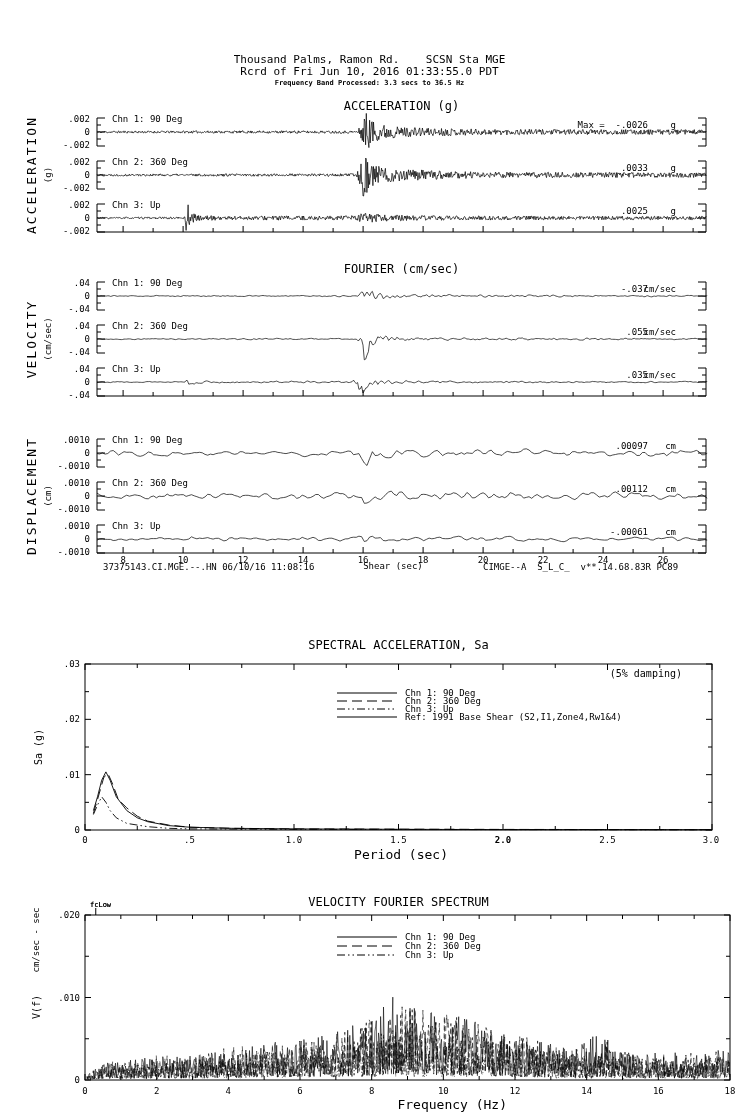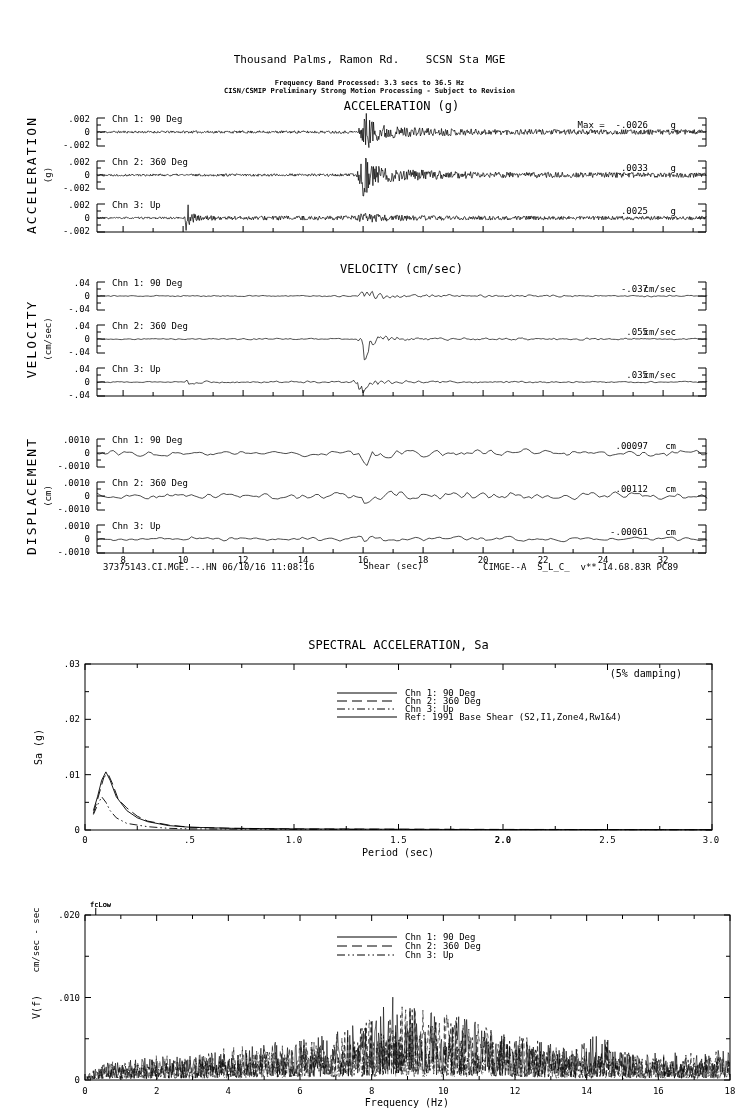--- a/index.html
+++ b/index.html
@@ -19,33 +19,33 @@
   .maxv{position:absolute;right:91px;font-size:9px;height:10px;line-height:10px;white-space:pre;}
   .maxu{position:absolute;right:63px;font-size:9px;height:10px;line-height:10px;white-space:pre;}
   .tick{position:absolute;width:30px;text-align:center;font-size:9px;height:10px;line-height:10px;}
   .ftr{position:absolute;font-size:9px;height:10px;line-height:10px;white-space:pre;}
   .leg{position:absolute;left:405px;font-size:9px;height:8px;line-height:8px;white-space:pre;}
   .fc{position:absolute;left:90px;top:901px;font-size:7px;line-height:8px;}
   .damp{position:absolute;right:57px;top:668px;font-size:10px;white-space:pre;}
   .psvg{position:absolute;left:0;}
   .ln{stroke:#000000;stroke-width:1;fill:none;}
   .wv{stroke:#000000;fill:none;}
-  .axlbl{position:absolute;text-align:center;font-size:10px;white-space:pre;}
+  .axlbl{position:absolute;text-align:right;font-size:13px;white-space:pre;}
 </style>
 </head>
 <body>
 
 <div id="page">
 
   <div class="hdr h11" style="top:54px">Thousand Palms, Ramon Rd.    SCSN Sta MGE</div>
+  <div class="hdr h11" style="top:66px">Rcrd of Fri Jun 10, 2016 01:33:55.0 PDT</div>
   <div class="hdr h7" style="top:79px">Frequency Band Processed: 3.3 secs to 36.5 Hz</div>
-  <div class="hdr h7" style="top:87px">CISN/CSMIP Preliminary Strong Motion Processing - Subject to Revision</div>
 
   <div class="ptitle" style="top:100px">ACCELERATION (g)</div>
-  <div class="ptitle" style="top:263px">VELOCITY (cm/sec)</div>
+  <div class="ptitle" style="top:263px">FOURIER (cm/sec)</div>
 
   <div class="vlabel vbig" style="left:31px;top:175px">ACCELERATION</div>
   <div class="vlabel vsm" style="left:48px;top:175px">(g)</div>
   <div class="vlabel vbig" style="left:31px;top:339px">VELOCITY</div>
   <div class="vlabel vsm" style="left:48px;top:339px">(cm/sec)</div>
   <div class="vlabel vbig" style="left:31px;top:496px">DISPLACEMENT</div>
   <div class="vlabel vsm" style="left:48px;top:496px">(cm)</div>
 
   <svg id="svg-acc" class="psvg" style="top:112px" width="739" height="136">
       <line x1="97" y1="120" x2="706" y2="120" class="ln"></line>
@@ -281,20 +281,21 @@
       <line x1="337" y1="46" x2="397" y2="46" class="ln" stroke-width="1" stroke-dasharray="10,5"></line>
       <line x1="337" y1="54" x2="397" y2="54" class="ln" stroke-width="1" stroke-dasharray="8,3,1.5,3,1.5,3"></line>
       <line x1="337" y1="62" x2="397" y2="62" class="ln" stroke-width="1.6"></line>
     </svg>
   <div class="leg" style="top:689px">Chn 1: 90 Deg</div>
   <div class="leg" style="top:697px">Chn 2: 360 Deg</div>
   <div class="leg" style="top:705px">Chn 3: Up</div>
   <div class="leg" style="top:713px">Ref: 1991 Base Shear (S2,I1,Zone4,Rw1&amp;4)</div>
   <div class="axlbl" style="left:348px;top:847px;width:100px">Period (sec)</div>
 
+  <div class="ptitle" style="top:896px;left:85px;width:627px">VELOCITY FOURIER SPECTRUM</div>
   <div class="fc">fcLow</div>
   <div class="fc">fcLow</div>
   <div class="vlabel vsm" style="left:36px;top:940px">cm/sec - sec</div>
   <div class="vlabel v10" style="left:36px;top:1007px">V(f)</div>
   <svg id="svg-fft" class="psvg" style="top:895px" width="739" height="220">
       <rect x="85" y="20" width="645" height="165" class="ln"></rect>
       <line x1="85" y1="185" x2="85" y2="179" class="ln"></line>
       <line x1="85" y1="20" x2="85" y2="26" class="ln"></line>
       <line x1="120.83333333333333" y1="185" x2="120.83333333333333" y2="181" class="ln"></line>
       <line x1="120.83333333333333" y1="20" x2="120.83333333333333" y2="24" class="ln"></line>
@@ -411,21 +412,21 @@
     <span class="maxu" style="top: 527px;">cm</span>
     <span class="tick" style="left: 108.1px; top: 555px;">8</span>
     <span class="tick" style="left: 168.1px; top: 555px;">10</span>
     <span class="tick" style="left: 228.1px; top: 555px;">12</span>
     <span class="tick" style="left: 288.1px; top: 555px;">14</span>
     <span class="tick" style="left: 348.1px; top: 555px;">16</span>
     <span class="tick" style="left: 408.1px; top: 555px;">18</span>
     <span class="tick" style="left: 468.1px; top: 555px;">20</span>
     <span class="tick" style="left: 528.1px; top: 555px;">22</span>
     <span class="tick" style="left: 588.1px; top: 555px;">24</span>
-    <span class="tick" style="left: 648.1px; top: 555px;">32</span>
+    <span class="tick" style="left: 648.1px; top: 555px;">26</span>
     <span class="tick" style="left: 70px; top: 835px;">0</span>
     <span class="tick" style="left: 174.5px; top: 835px;">.5</span>
     <span class="tick" style="left: 279px; top: 835px;">1.0</span>
     <span class="tick" style="left: 383.5px; top: 835px;">1.5</span>
     <span class="tick" style="left: 488px; top: 835px; font-weight: bold;">2.0</span>
     <span class="tick" style="left: 592.5px; top: 835px;">2.5</span>
     <span class="tick" style="left: 696px; top: 835px;">3.0</span>
     <span class="ylsa" style="top: 659px;">.03</span>
     <span class="ylsa" style="top: 714.333px;">.02</span>
     <span class="ylsa" style="top: 769.667px;">.01</span>

